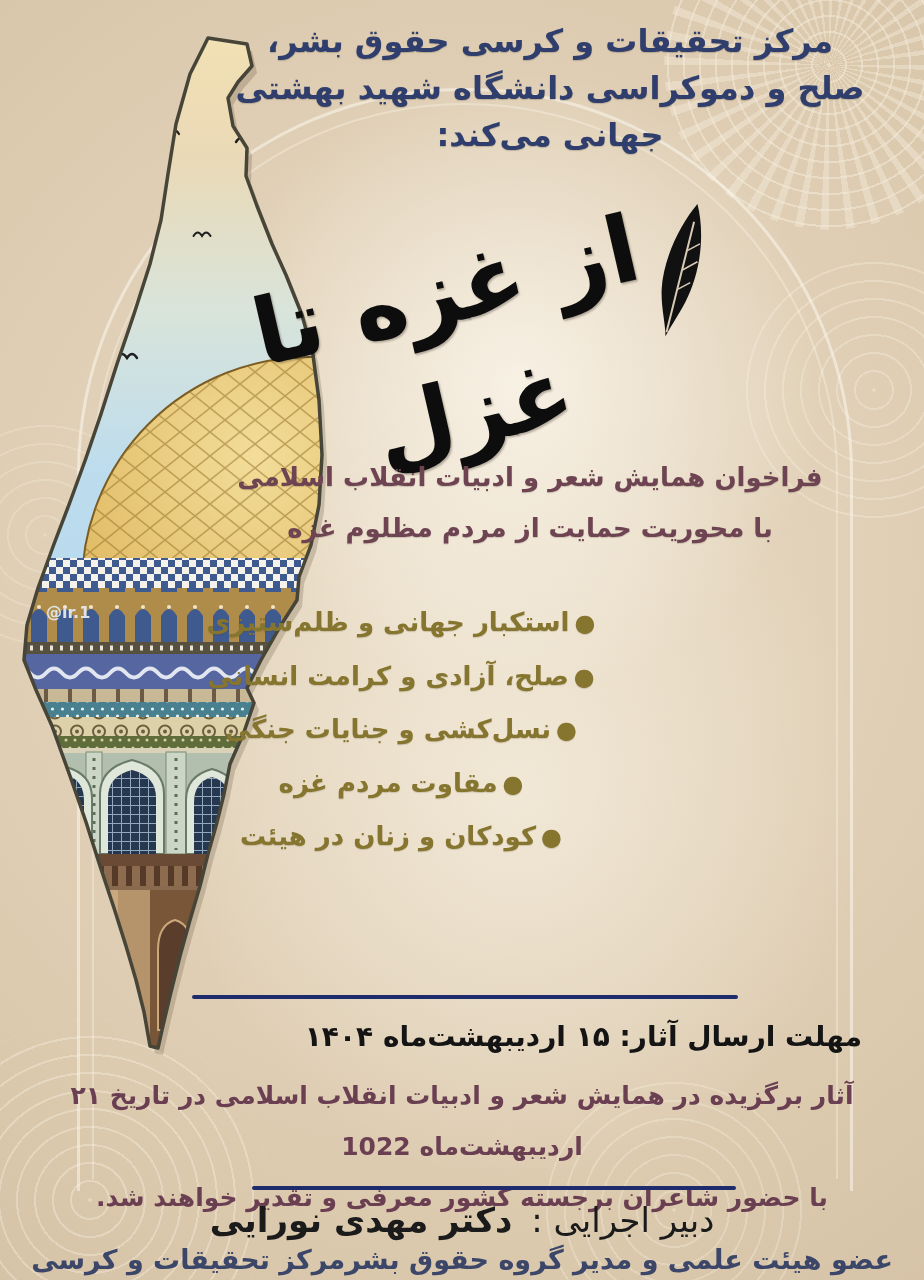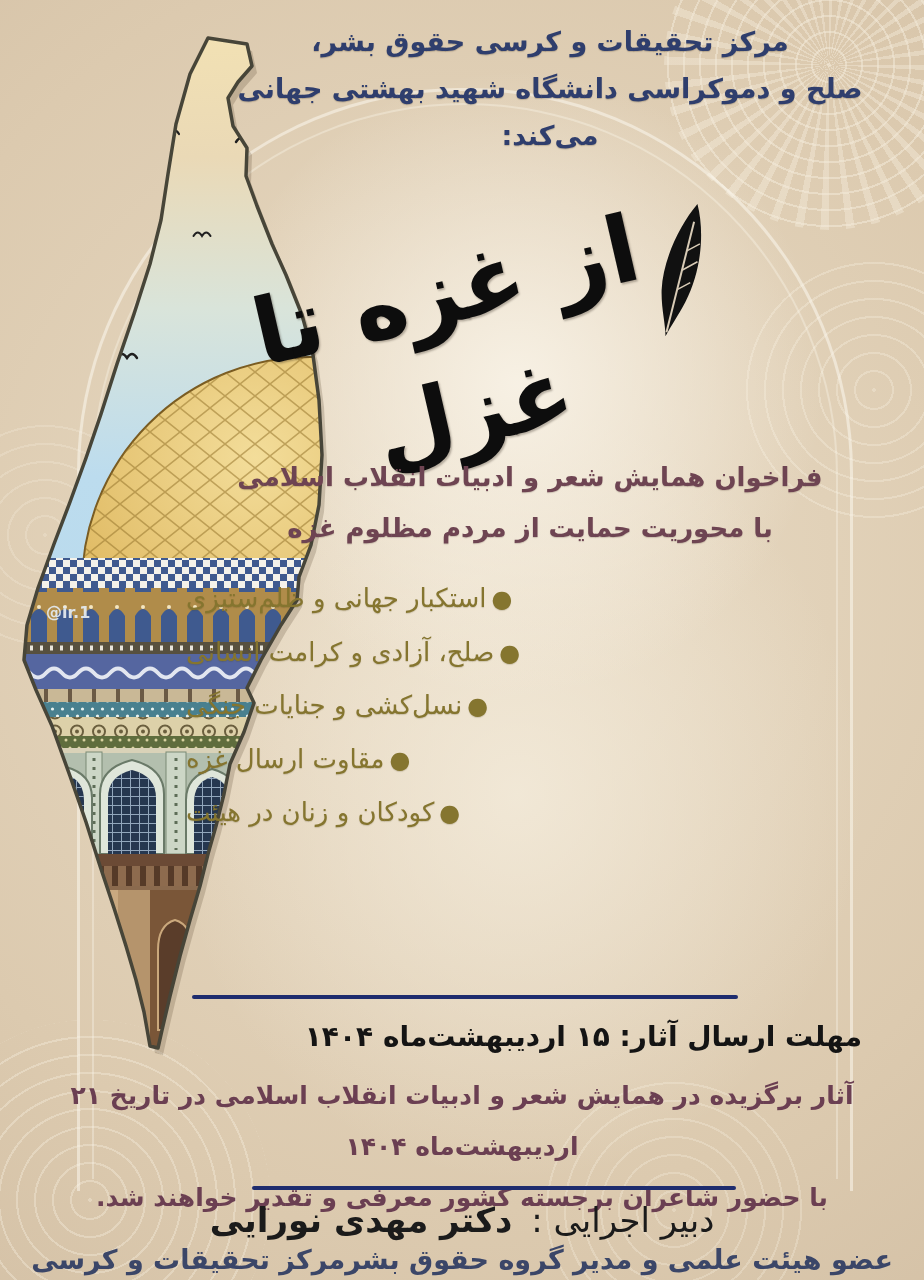--- a/index.html
+++ b/index.html
@@ -21,29 +21,29 @@
   .orn3{bottom:-100px;left:-90px;width:360px;height:360px;opacity:.6;}
   .orn4{bottom:-70px;right:110px;width:280px;height:280px;opacity:.5;}
   .orn5{top:420px;left:-70px;width:230px;height:230px;opacity:.4;}
   .arch{position:absolute;left:77px;top:88px;width:770px;height:1100px;
         border:3px solid rgba(252,248,238,.55);border-bottom:none;
         border-radius:385px 385px 0 0;pointer-events:none;}
   .arch:after{content:"";position:absolute;inset:12px;border:2px solid rgba(252,248,238,.35);
         border-bottom:none;border-radius:373px 373px 0 0;}
   .txt{position:absolute;direction:rtl;}
   .organizer{top:18px;left:200px;width:700px;text-align:center;color:#2f3e6d;
-             font-weight:bold;font-size:27px;line-height:47px;text-shadow:0 1px 1px rgba(70,60,40,.25);}
+             font-weight:bold;font-size:32px;line-height:47px;text-shadow:0 1px 1px rgba(70,60,40,.25);}
   .cal-title{left:200px;top:228px;width:520px;text-align:center;transform:rotate(-13deg);
              font-size:92px;font-weight:bold;color:#0d0d0d;line-height:1.35;
              text-shadow:1px 2px 2px rgba(40,30,20,.3);}
   .feather{position:absolute;left:655px;top:200px;width:52px;height:140px;transform:rotate(14deg);}
   .subtitle{top:452px;left:210px;width:640px;text-align:center;color:#6e4452;
             font-size:26px;font-weight:bold;line-height:51px;text-shadow:0 1px 1px rgba(70,50,40,.2);}
-  .themes{top:572px;right:308px;width:430px;text-align:left;color:#85752f;
-          font-size:26px;font-weight:normal;line-height:52.5px;text-shadow:0 1px 1px rgba(80,70,30,.2);}
+  .themes{top:596px;right:308px;width:430px;text-align:center;color:#85752f;
+          font-size:26px;font-weight:bold;line-height:52.5px;text-shadow:0 1px 1px rgba(80,70,30,.2);}
   .themes .dot{margin-left:5px;font-size:24px;}
   .divider{position:absolute;height:4px;background:#1e2c6e;border-radius:2px;}
   .div1{top:995px;left:192px;width:546px;}
   .div2{top:1186px;left:252px;width:484px;}
   .deadline{top:1020px;left:62px;width:800px;color:#141414;
             font-size:28px;font-weight:bold;}
   .announce{top:1070px;left:10px;width:904px;text-align:center;color:#6b3f52;
             font-size:25px;font-weight:bold;line-height:51px;}
   .role{top:1200px;left:112px;width:700px;text-align:center;color:#1b1b1b;font-size:34px;}
   .role .name{font-weight:bold;margin-right:8px;}
@@ -200,30 +200,30 @@
 
   <div class="txt subtitle">
     <div>فراخوان همایش شعر و ادبیات انقلاب اسلامی</div>
     <div>با محوریت حمایت از مردم مظلوم غزه</div>
   </div>
 
   <div class="txt themes">
     <div><span class="dot">●</span><span>استکبار جهانی و ظلم‌ستیزی</span></div>
     <div><span class="dot">●</span><span>صلح، آزادی و کرامت انسانی</span></div>
     <div><span class="dot">●</span><span>نسل‌کشی و جنایات جنگی</span></div>
-    <div><span class="dot">●</span><span>مقاوت ارسال غزه</span></div>
+    <div><span class="dot">●</span><span>مقاوت مردم غزه</span></div>
     <div><span class="dot">●</span><span>کودکان و زنان در هیئت</span></div>
   </div>
 
   <div class="divider div1"></div>
 
   <div class="txt deadline">مهلت ارسال آثار: ۱۵ اردیبهشت‌ماه ۱۴۰۴</div>
 
   <div class="txt announce">
-    <div>آثار برگزیده در همایش شعر و ادبیات انقلاب اسلامی در تاریخ ۲۱ اردیبهشت‌ماه ۱۴۰۴</div>
+    <div>آثار برگزیده در همایش شعر و ادبیات انقلاب اسلامی در تاریخ ۲۱ اردیبهشت‌ماه 1022</div>
     <div>با حضور شاعران برجسته کشور معرفی و تقدیر خواهند شد.</div>
   </div>
 
   <div class="divider div2"></div>
 
   <div class="txt role">
     <span>دبیر اجرایی :</span>
     <span class="name">دکتر مهدی نورایی</span>
   </div>
 

